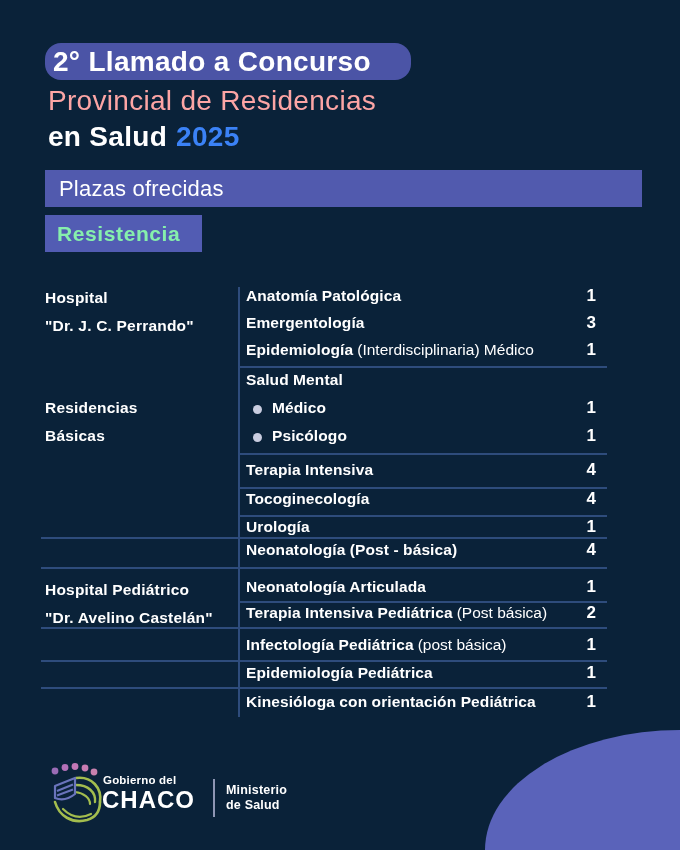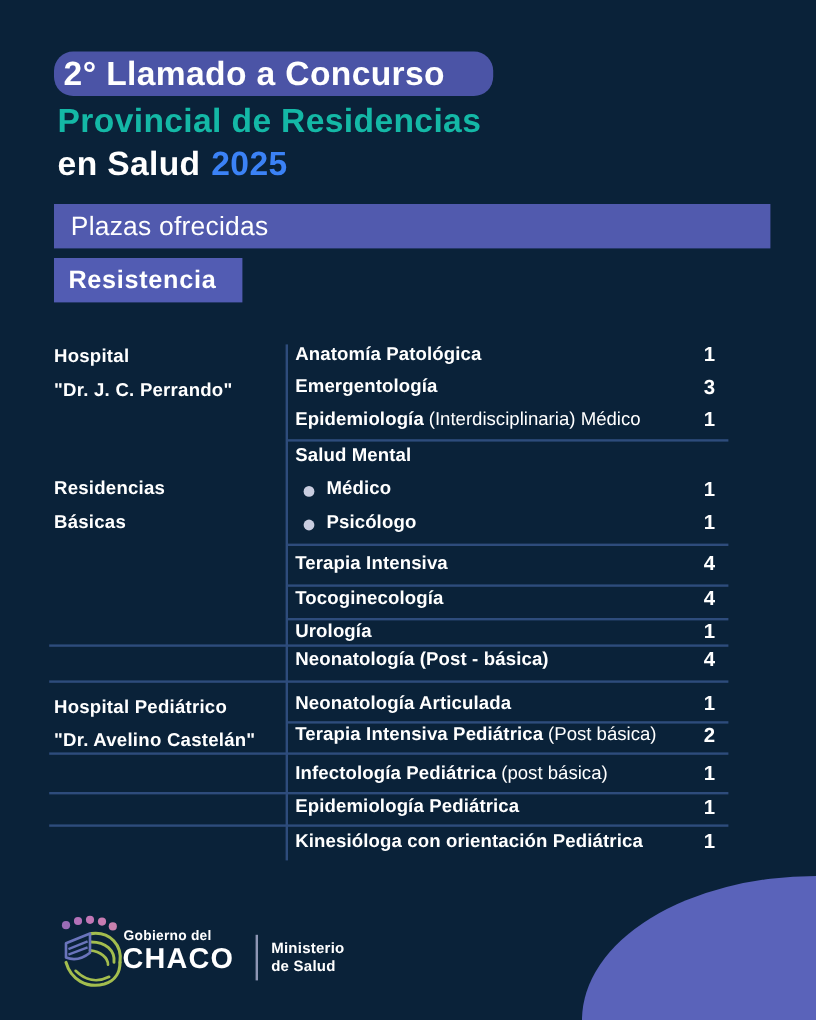--- a/index.html
+++ b/index.html
@@ -10,38 +10,38 @@
   }
   
   .title-box{
     position:absolute;left:45px;top:43px;width:366px;height:37px;
     background:#4b54a6;display:flex;align-items:center;padding-left:8px;
     box-sizing:border-box;
     border-radius:16px;
   }
   .title-box span{font-size:28px;font-weight:700;color:#ffffff;letter-spacing:.3px;}
   .title-l2{
-    position:absolute;left:48px;top:85px;font-size:28px;font-weight:700;
-    color:#14b8a6;letter-spacing:.3px;
+    position:absolute;left:48px;top:85px;font-size:28px;font-weight:400;
+    color:#fca5a5;letter-spacing:.3px;
   }
   .title-l3{
     position:absolute;left:48px;top:121px;font-size:28px;font-weight:700;
     color:#ffffff;letter-spacing:.3px;
   }
   .title-l3 .year{color:#3b82f6;margin-left:9px;}
   
   .banner{
     position:absolute;left:45px;top:170px;width:597px;height:37px;
     background:#515aae;display:flex;align-items:center;padding-left:14px;
     box-sizing:border-box;font-size:22px;color:#ffffff;letter-spacing:.2px;
   }
   .city-box{
     position:absolute;left:45px;top:215px;width:157px;height:37px;
     background:#525cb3;display:flex;align-items:center;padding-left:12px;
-    box-sizing:border-box;font-size:21px;font-weight:700;color:#ffffff;
+    box-sizing:border-box;font-size:21px;font-weight:700;color:#86efac;
     letter-spacing:.6px;
   }
   
   .vline{position:absolute;left:238px;top:287px;width:2px;height:430px;background:#2e4c7c;}
   .sep{position:absolute;height:2px;background:#2e4c7c;}
   .sep.right{left:240px;width:367px;}
   .sep.full{left:41px;width:566px;}
   .leftlabel{
     position:absolute;left:45px;color:#ffffff;font-size:15.5px;font-weight:700;
     line-height:28px;letter-spacing:.2px;white-space:nowrap;

